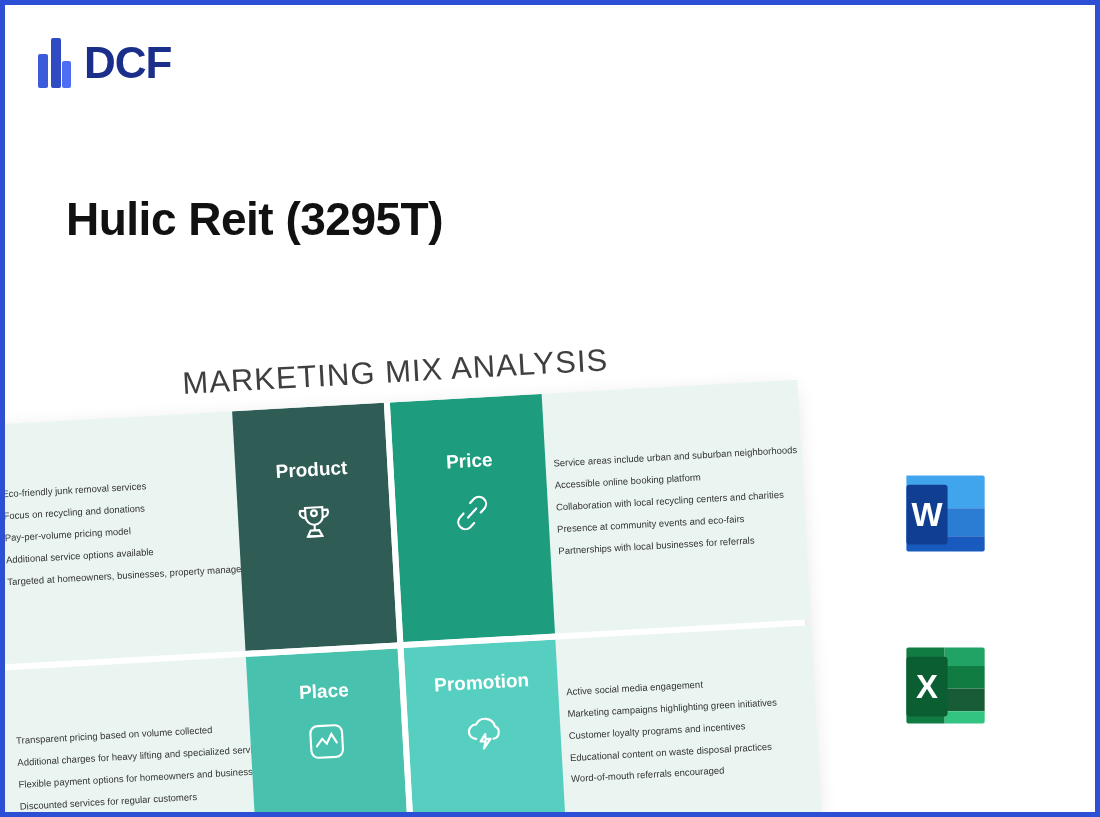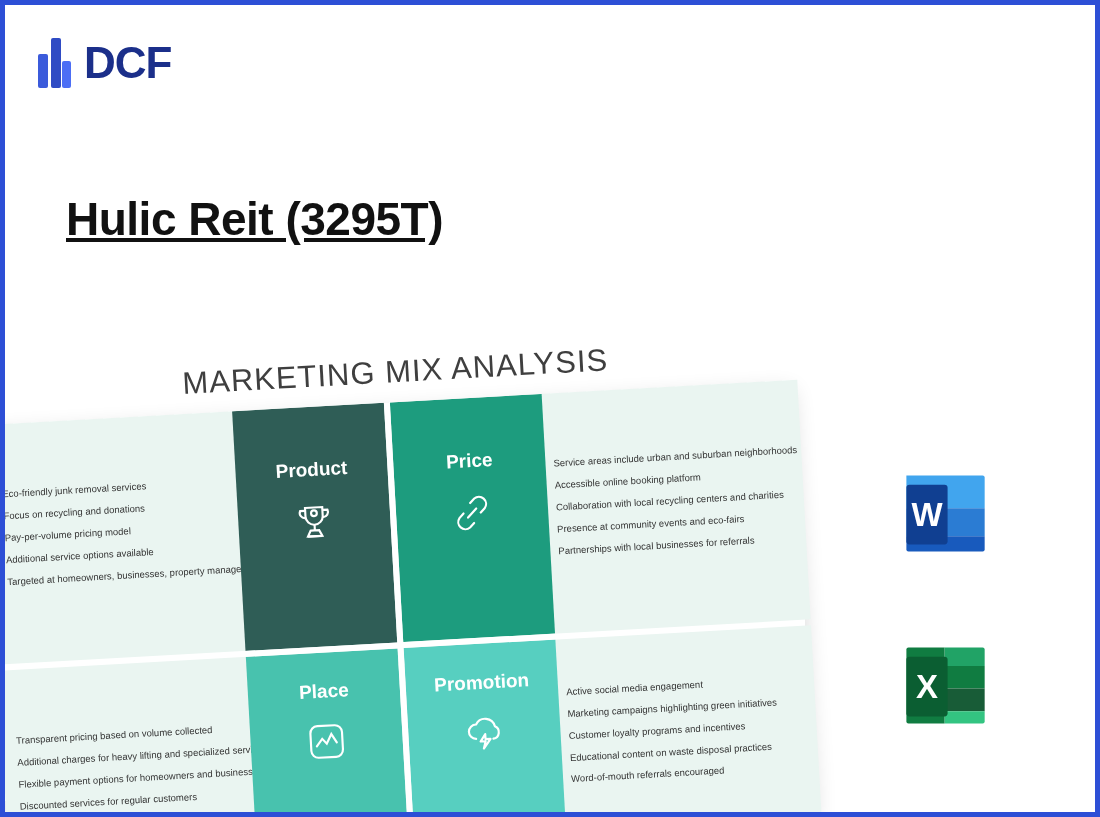--- a/index.html
+++ b/index.html
@@ -31,21 +31,20 @@
   .logo-mark .b3 { left:24px; width:9px; height:27px;  background:#4c6ef5; }
   .logo-text {
     font-size:44px; font-weight:bold; color:#1b2f8a; letter-spacing:-1px;
     font-family:"Liberation Sans", sans-serif;
   }
   
   .doc-title {
     position:absolute; left:66px; top:192px;
     font-size:46px; font-weight:bold; color:#111111;
     letter-spacing:-0.5px;
-    text-decoration:underline;
   }
   
   .slide {
     position:absolute;
     left:-8px; top:360px;
     width:820px; height:470px;
   }
   .slide-inner {
     position:absolute; left:0; top:0; width:820px; height:470px;
     transform: rotate(-3.2deg);

